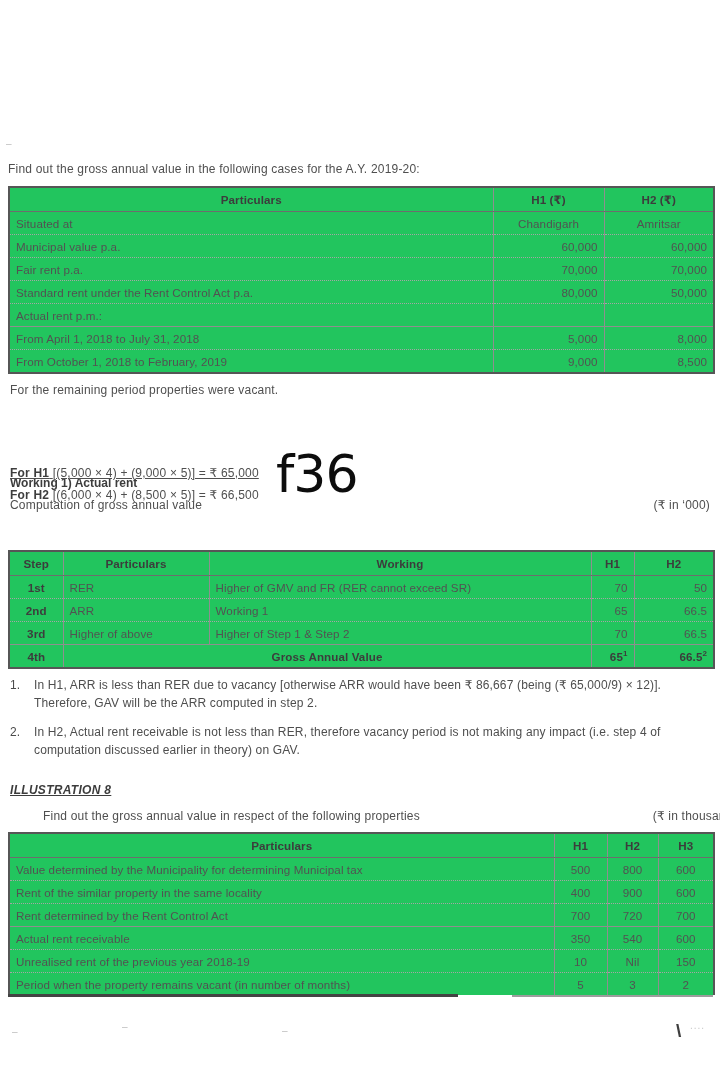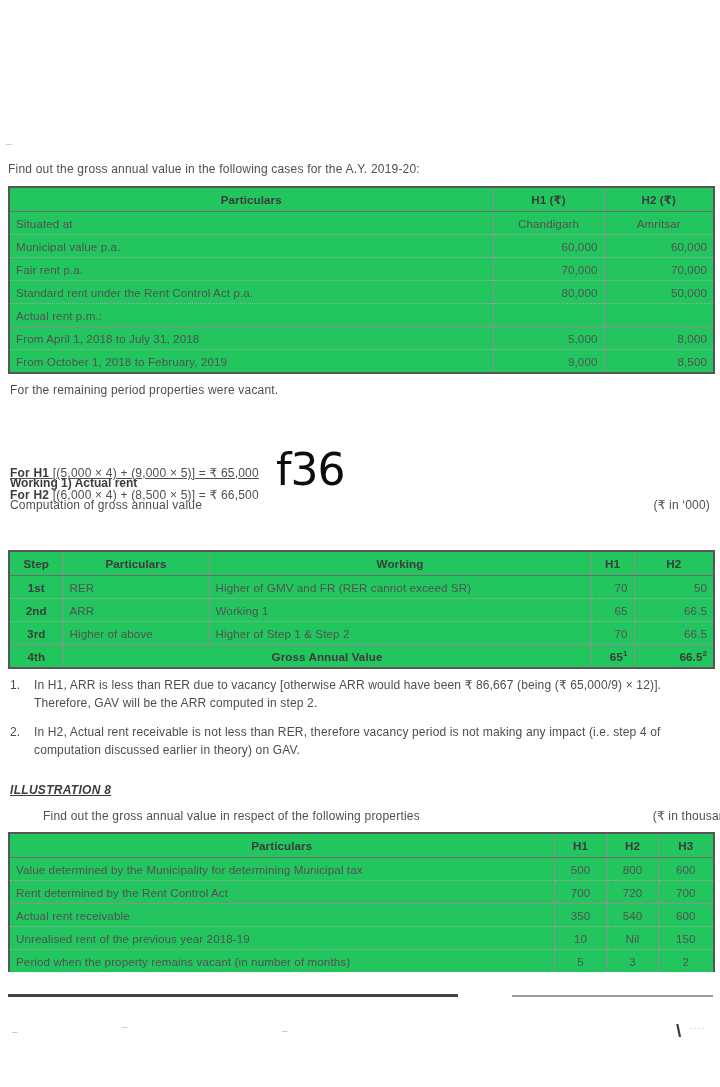--- a/index.html
+++ b/index.html
@@ -20,21 +20,21 @@
   .num{text-align:right;}
   .ctr{text-align:center;}
   .totrow td{font-weight:bold;color:#3c3c3c;}
   sup{font-size:8px;}
   .rowflex{display:flex;justify-content:space-between;align-items:baseline;}
   .notes{width:706px;}
   .note{display:flex;margin-bottom:11px;line-height:18px;}
   .note .nnum{width:24px;flex:none;color:#4a4a4a;}
   .note .ntext{flex:1;color:#4e4e4e;letter-spacing:.15px;}
   .illus-head{font-weight:bold;font-style:italic;text-decoration:underline;color:#3c3c3c;font-size:12px;letter-spacing:.3px;}
-  .overlay{font-family:"DejaVu Sans",sans-serif;font-size:44px;color:#0d0d0d;letter-spacing:-1px;line-height:1;}
+  .overlay{font-family:"DejaVu Sans",sans-serif;font-size:52px;color:#0d0d0d;letter-spacing:-1px;line-height:1;}
   .faint{color:#bdbdbd;}
   .seg{position:absolute;background:#434343;}
   .seg.light{background:#9d9d9d;}
   .slash{font-size:19px;color:#3f3f3f;font-weight:bold;}
   .dots{color:#c9c9c9;font-size:10px;letter-spacing:1px;}
 </style>
 </head>
 <body>
 
 <div class="page">
@@ -195,20 +195,26 @@
       </tr>
     </thead>
     <tbody>
       <tr>
         <td>Value determined by the Municipality for determining Municipal tax</td>
         <td class="ctr">500</td>
         <td class="ctr">800</td>
         <td class="ctr">600</td>
       </tr>
       <tr>
+        <td>Rent of the similar property in the same locality</td>
+        <td class="ctr">400</td>
+        <td class="ctr">900</td>
+        <td class="ctr">600</td>
+      </tr>
+      <tr>
         <td>Rent determined by the Rent Control Act</td>
         <td class="ctr">700</td>
         <td class="ctr">720</td>
         <td class="ctr">700</td>
       </tr>
       <tr class="solid-top">
         <td>Actual rent receivable</td>
         <td class="ctr">350</td>
         <td class="ctr">540</td>
         <td class="ctr">600</td>

